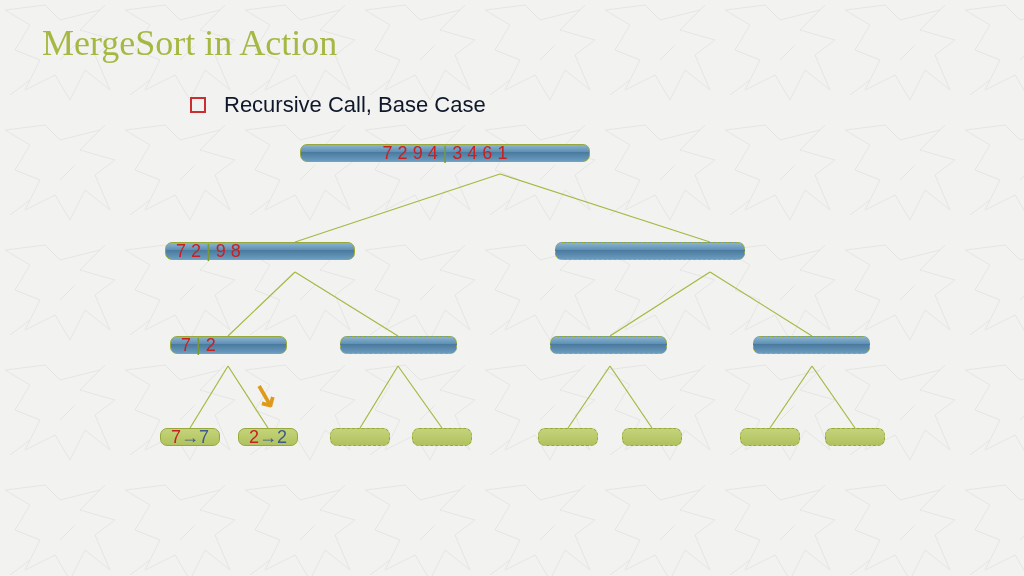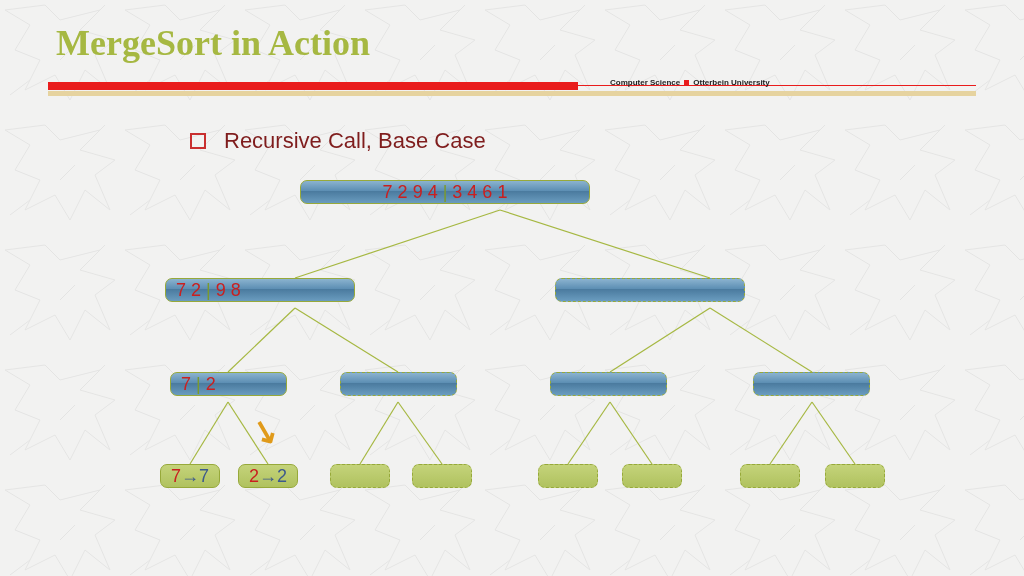--- a/index.html
+++ b/index.html
@@ -15,22 +15,22 @@
     position: absolute;
     inset: 0;
     opacity: 0.15;
     z-index: 0;
   }
   .content { position: relative; z-index: 1; }
   .title {
     font-family: "Palatino Linotype", "Book Antiqua", Palatino, serif;
     font-size: 36px;
     color: #a6b842;
-    padding: 22px 0 0 56px;
-    font-weight: 700;
+    padding: 22px 0 0 42px;
+    font-weight: 400;
   }
   .ruler {
     margin-top: 18px;
     position: relative;
     height: 18px;
   }
   .ruler .redbar {
     position: absolute;
     left: 48px;
     top: 0;
@@ -78,31 +78,31 @@
     margin: 28px 0 0 190px;
   }
   .bullet-box {
     width: 16px;
     height: 16px;
     border: 2px solid #c92f2f;
     background: #fff0;
   }
   .bullet-text {
     font-size: 22px;
-    color: #7f1d1d;
+    color: #0f172a;
   }
   .tree {
     position: relative;
     margin-top: 18px;
     height: 340px;
   }
   .lines { position: absolute; inset: 0; z-index: 0; }
   .node {
     position: absolute;
-    height: 24px;
+    height: 18px;
     border: 1.5px solid #97a93a;
     border-radius: 7px;
     display: flex;
     align-items: center;
     padding: 0 10px;
     font-size: 18px;
     font-weight: 400;
     z-index: 2;
     white-space: pre;
   }
@@ -134,30 +134,20 @@
     <pattern id="crack" width="120" height="120" patternUnits="userSpaceOnUse">
       <path d="M5 10 L30 25 L15 50 L40 60 L25 90 L55 75 L70 100 L85 70 L110 90 L95 55 L115 40 L80 30 L100 10 L60 20 L45 5 Z M60 60 L75 45 M30 80 L10 95 M90 20 L105 5" stroke="#999" stroke-width="1" fill="none"></path>
     </pattern>
   </defs>
   <rect width="1024" height="576" fill="url(#crack)"></rect>
 </svg>
 
 <div class="content">
   <div class="title">MergeSort in Action</div>
 
-  <div class="ruler">
-    <div class="redbar"></div>
-    <div class="thinred"></div>
-    <div class="label">
-      <span>Computer Science</span>
-      <span class="redsq"></span>
-      <span>Otterbein University</span>
-    </div>
-    <div class="beige"></div>
-  </div>
 
   <div class="bullet-row">
     <span class="bullet-box"></span>
     <span class="bullet-text">Recursive Call, Base Case</span>
   </div>
 
   <div class="tree">
     <svg class="lines" width="1024" height="340">
       <g stroke="#a6b842" stroke-width="1.2" fill="none">
         <line x1="500" y1="38" x2="295" y2="106"></line>

